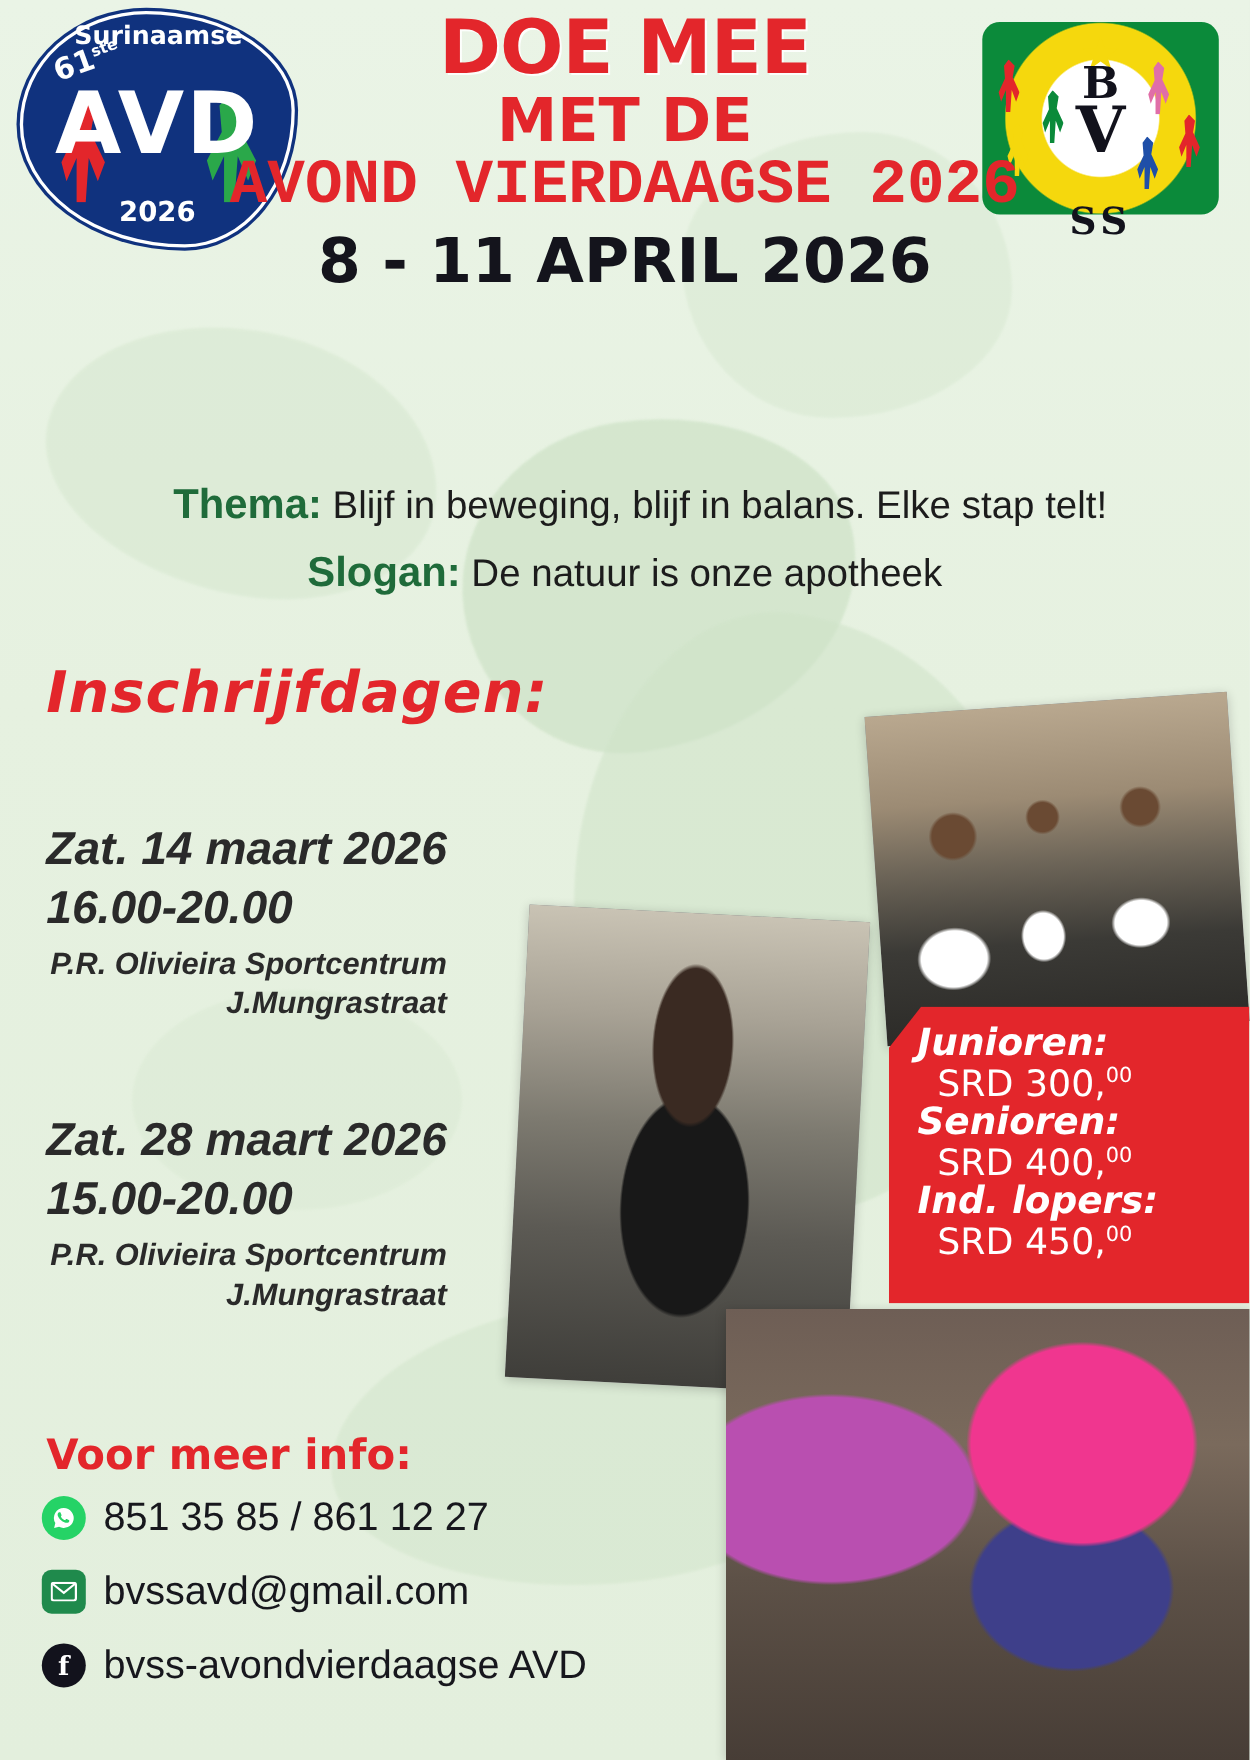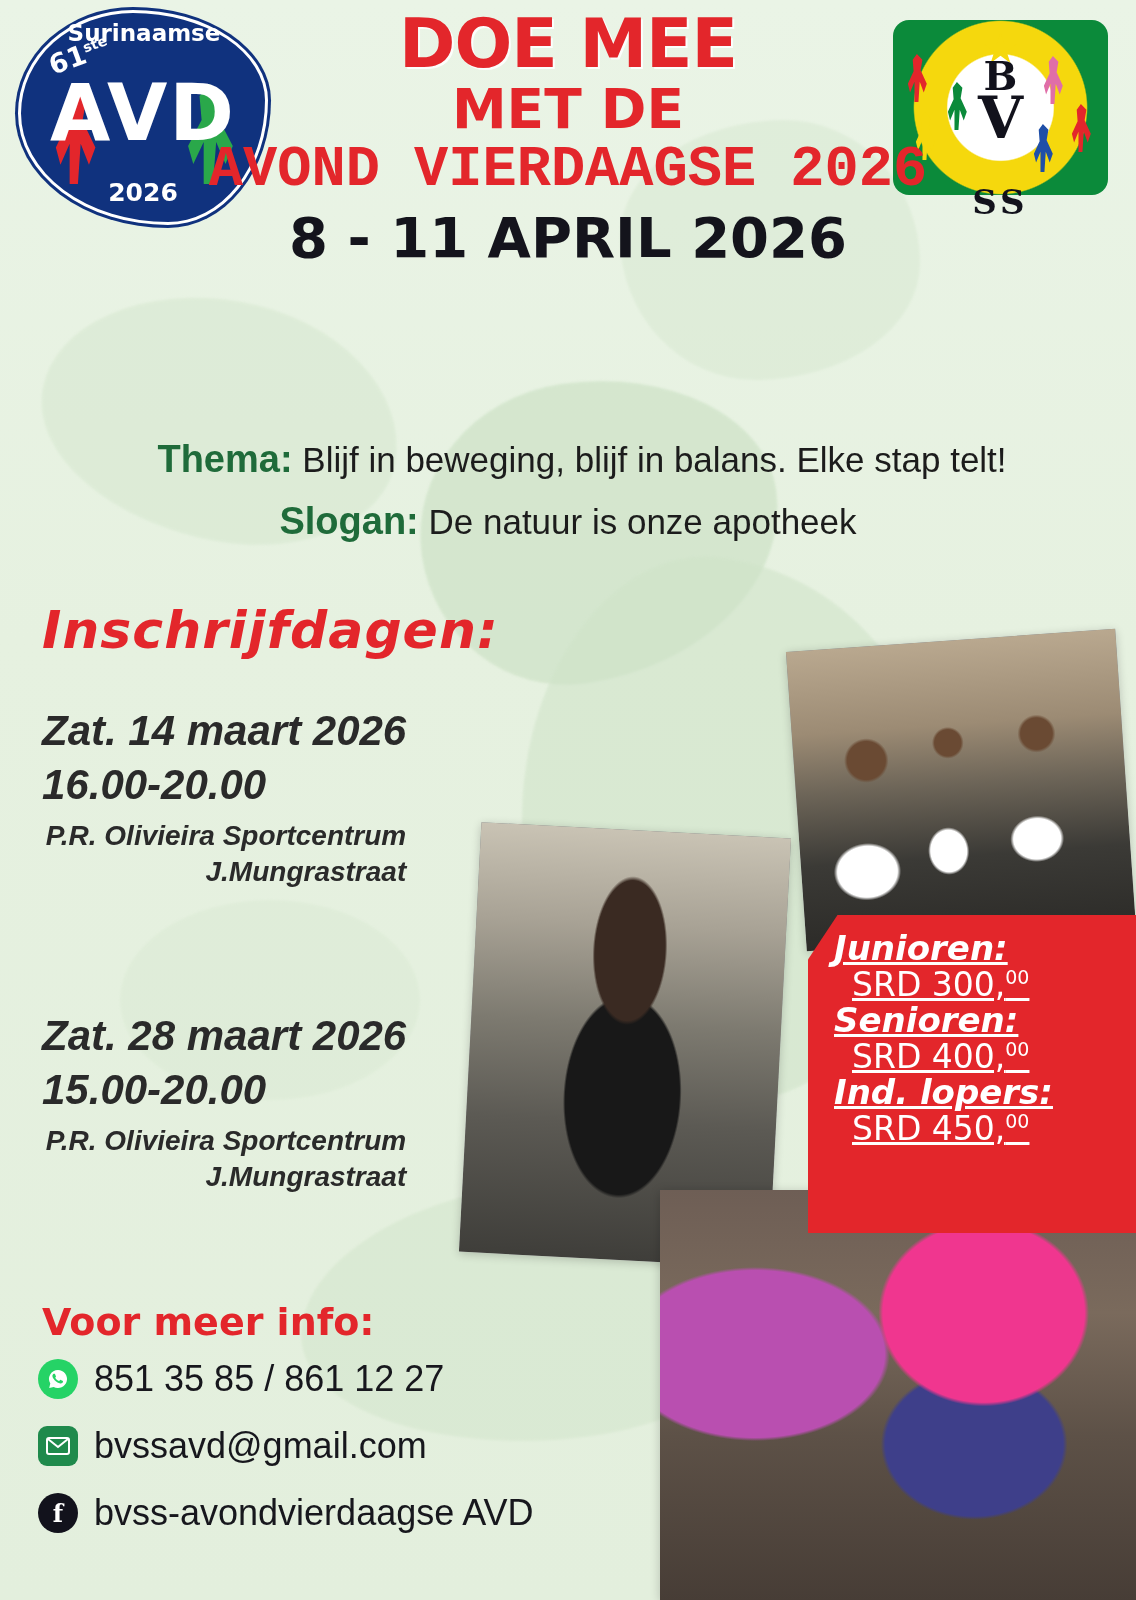--- a/index.html
+++ b/index.html
@@ -120,21 +120,21 @@
     color: #e3262b;
     font-family: "DejaVu Sans", sans-serif;
     font-style: italic;
     letter-spacing: 1px;
   }
   .reg {
     position: absolute;
     left: 42px;
     color: #2a2a2a;
   }
-  .reg1 { top: 705px; }
+  .reg1 { top: 745px; }
   .reg2 { top: 1010px; }
   .reg .date {
     font-size: 42px;
     font-weight: bold;
     font-style: italic;
     line-height: 1.25;
   }
   .reg .time {
     font-size: 42px;
     font-weight: bold;
@@ -156,21 +156,21 @@
     left: 42px; top: 1300px;
     font-size: 38px;
     font-weight: bold;
     color: #e3262b;
     font-family: "DejaVu Sans", sans-serif;
   }
   .contact-row {
     position: absolute;
     left: 38px;
     display: flex;
-    align-items: center;
+    align-items: flex-end;
     gap: 16px;
     font-size: 36px;
     color: #17171d;
   }
   .c1 { top: 1358px; }
   .c2 { top: 1425px; }
   .c3 { top: 1492px; }
   .cicon {
     width: 40px; height: 40px;
     border-radius: 9px;
@@ -232,27 +232,26 @@
       radial-gradient(ellipse at 68% 30%, #f0368f 0 22%, transparent 23%),
       radial-gradient(ellipse at 66% 62%, #3e3f8a 0 20%, transparent 21%),
       radial-gradient(ellipse at 20% 40%, #b94fb0 0 24%, transparent 25%),
       linear-gradient(180deg,#6e5e55 0%, #7a6a5c 30%, #5d5147 60%, #473d36 100%);
   }
 
   
   .price-banner {
     position: absolute;
     left: 808px; top: 915px;
-    width: 328px; height: 318px;
+    width: 328px; height: 270px;
     background: #e3262b;
     color: #fff;
     clip-path: polygon(9% 0%, 100% 0%, 100% 100%, 0% 100%, 0% 14%);
     padding: 16px 18px 0 26px;
     box-sizing: border-box;
-    text-decoration: underline;
   }
   .price-banner .lbl {
     font-size: 34px;
     font-weight: bold;
     font-style: italic;
     line-height: 1.05;
     font-family: "DejaVu Sans", sans-serif;
   }
   .price-banner .amt {
     font-size: 33px;

